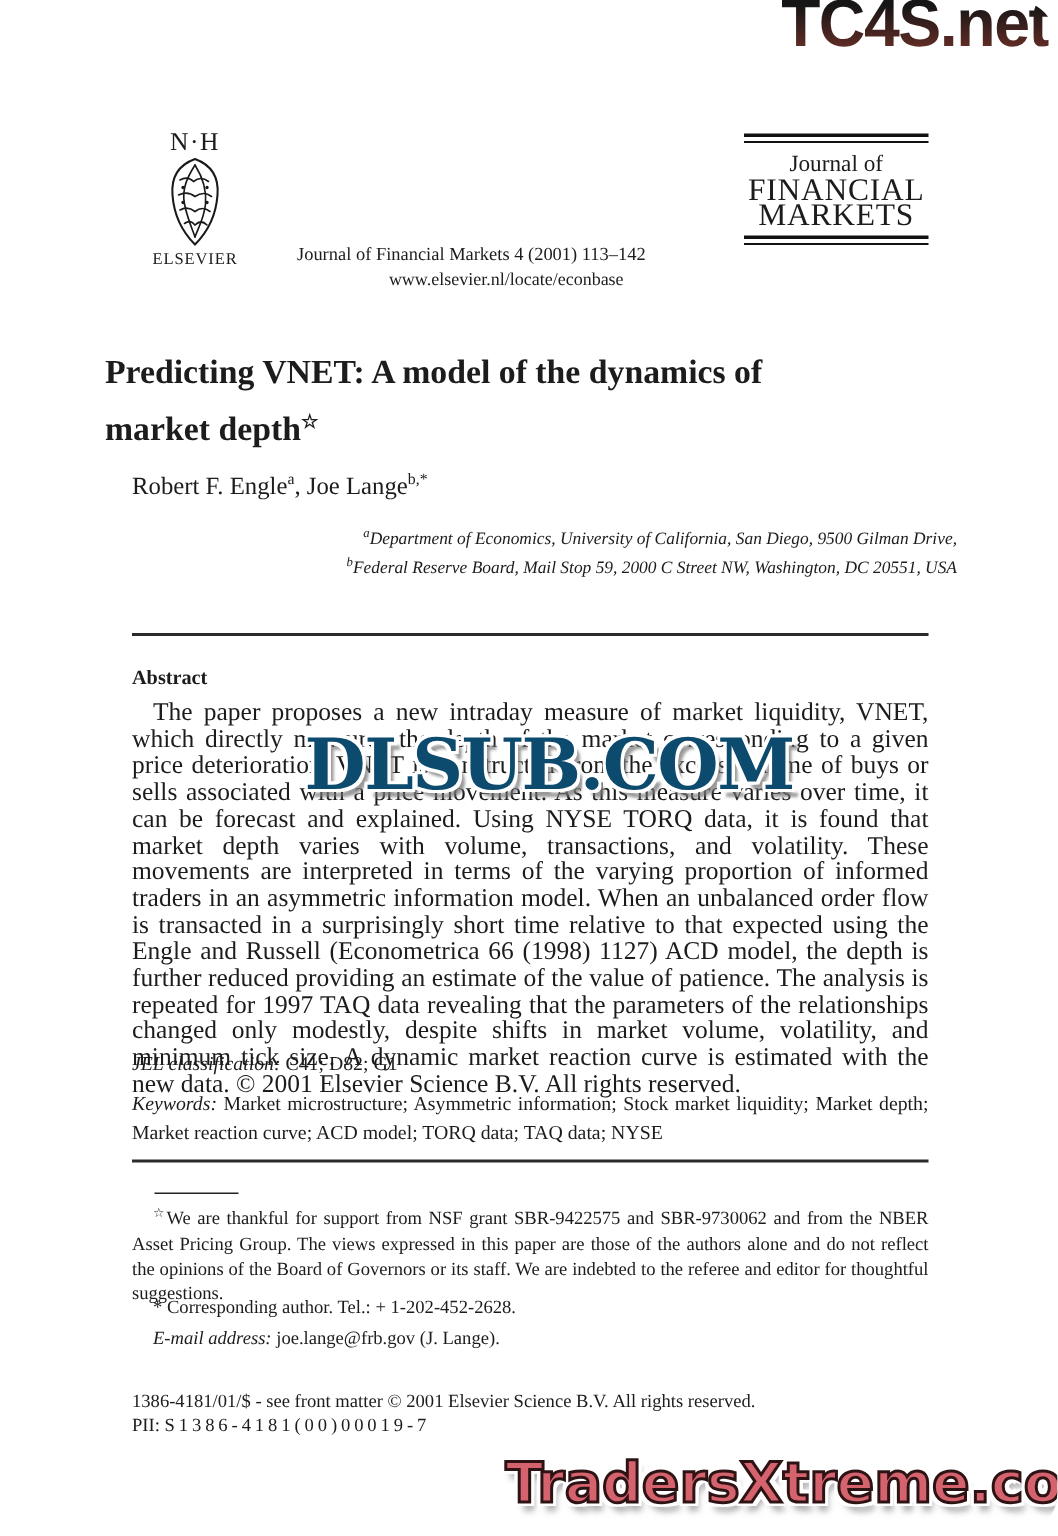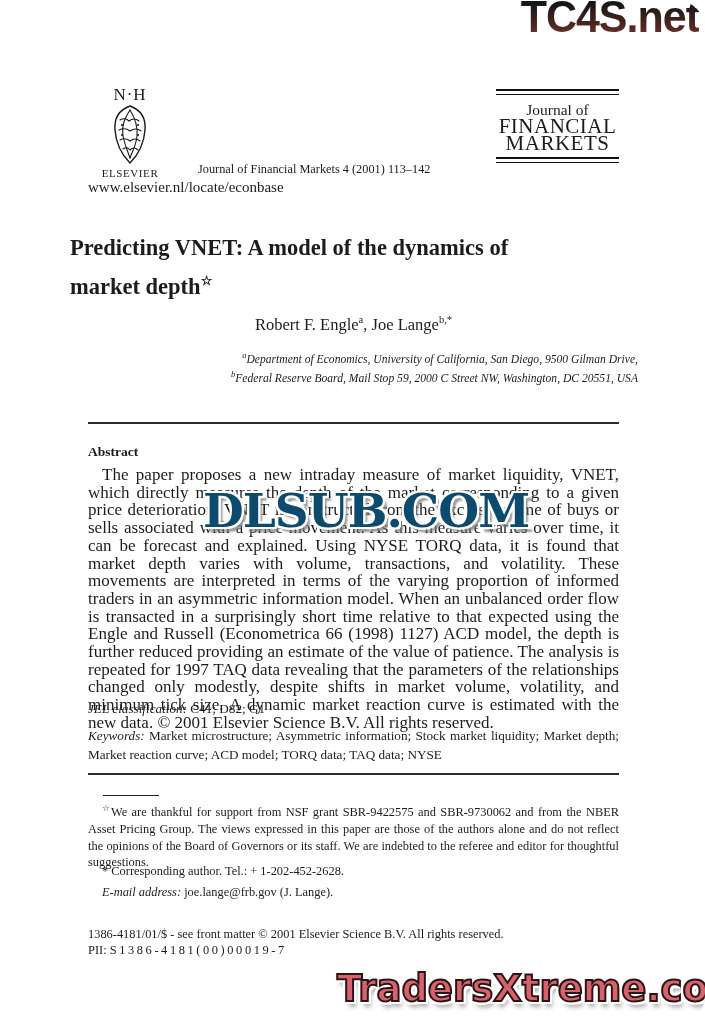--- a/index.html
+++ b/index.html
@@ -31,27 +31,27 @@
   .logo{position:absolute;left:99px;top:86px;width:62px;text-align:center;}
   .logo .nh{font-size:17px;letter-spacing:1px;line-height:18px;}
   .logo .emblem{display:block;margin:0 auto;}
   .logo .elsevier{font-size:11px;letter-spacing:.6px;margin-top:1px;}
   .jref{position:absolute;left:198px;top:162px;font-size:12.3px;}
   .jbox{position:absolute;left:496px;top:89px;width:123px;text-align:center;}
   .dblrule{height:7px;background:linear-gradient(to bottom,#111 0 2.5px,#fff 2.5px 5px,#111 5px 6.2px,#fff 6.2px 100%);}
   .jbox .l1{font-size:15.5px;margin-top:5px;line-height:17px;}
   .jbox .l2,.jbox .l3{font-size:21px;line-height:17px;letter-spacing:.5px;}
   .jbox .dblrule.bottom{margin-top:5px;}
-  .website{position:absolute;left:88px;top:179px;width:531px;text-align:left;font-size:15px;}
+  .website{position:absolute;left:72px;top:179px;width:531px;text-align:center;font-size:12px;}
 
   
   .title{position:absolute;left:70px;top:231px;width:568px;text-align:left;
          font-size:22.5px;line-height:33px;font-weight:bold;}
   .title sup{font-size:13px;}
-  .authors{position:absolute;left:88px;top:314px;width:531px;text-align:center;font-size:16.5px;}
+  .authors{position:absolute;left:88px;top:314px;width:531px;text-align:left;font-size:16.5px;}
   .authors sup{font-size:10.5px;}
   .affils{position:absolute;left:70px;top:348px;width:568px;text-align:right;
           font-style:italic;font-size:11.6px;line-height:15.5px;}
   .affils sup{font-size:8.5px;font-style:italic;}
 
   
   .rule{position:absolute;left:88px;width:531px;height:1.6px;background:#2b2b2b;}
   .rule.r1{top:422px;}
   .rule.r2{top:773px;}
   .fnrule{position:absolute;left:103px;top:795px;width:56px;height:1.2px;background:#222;}

